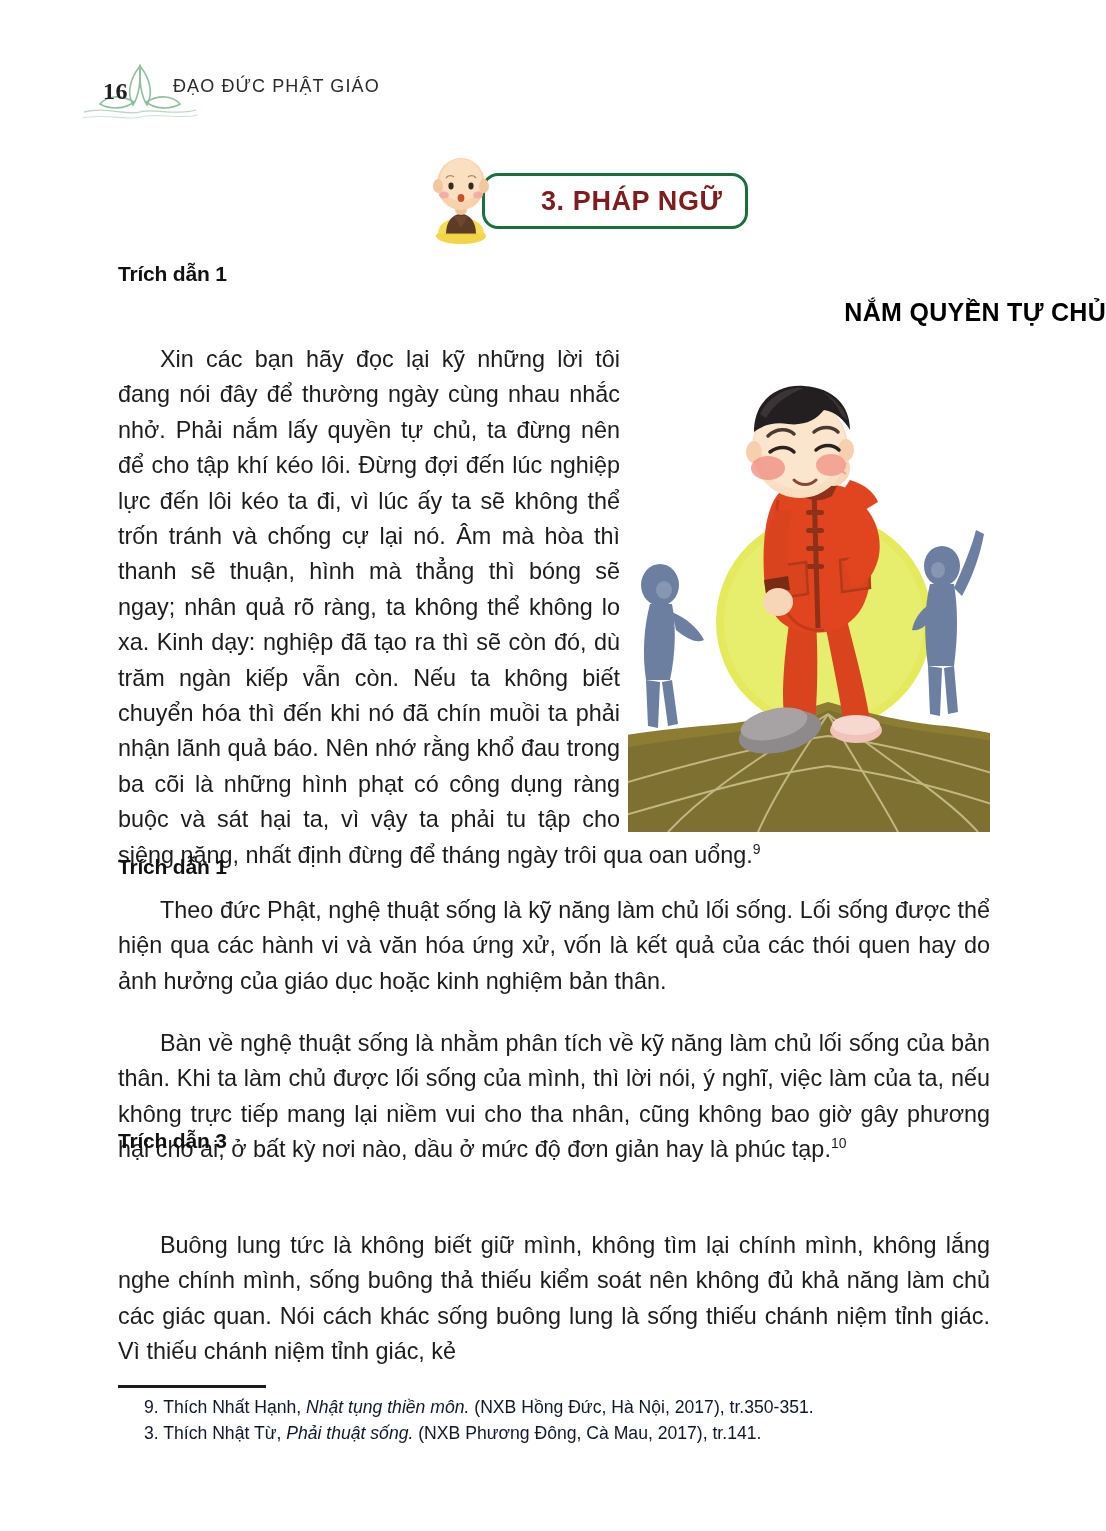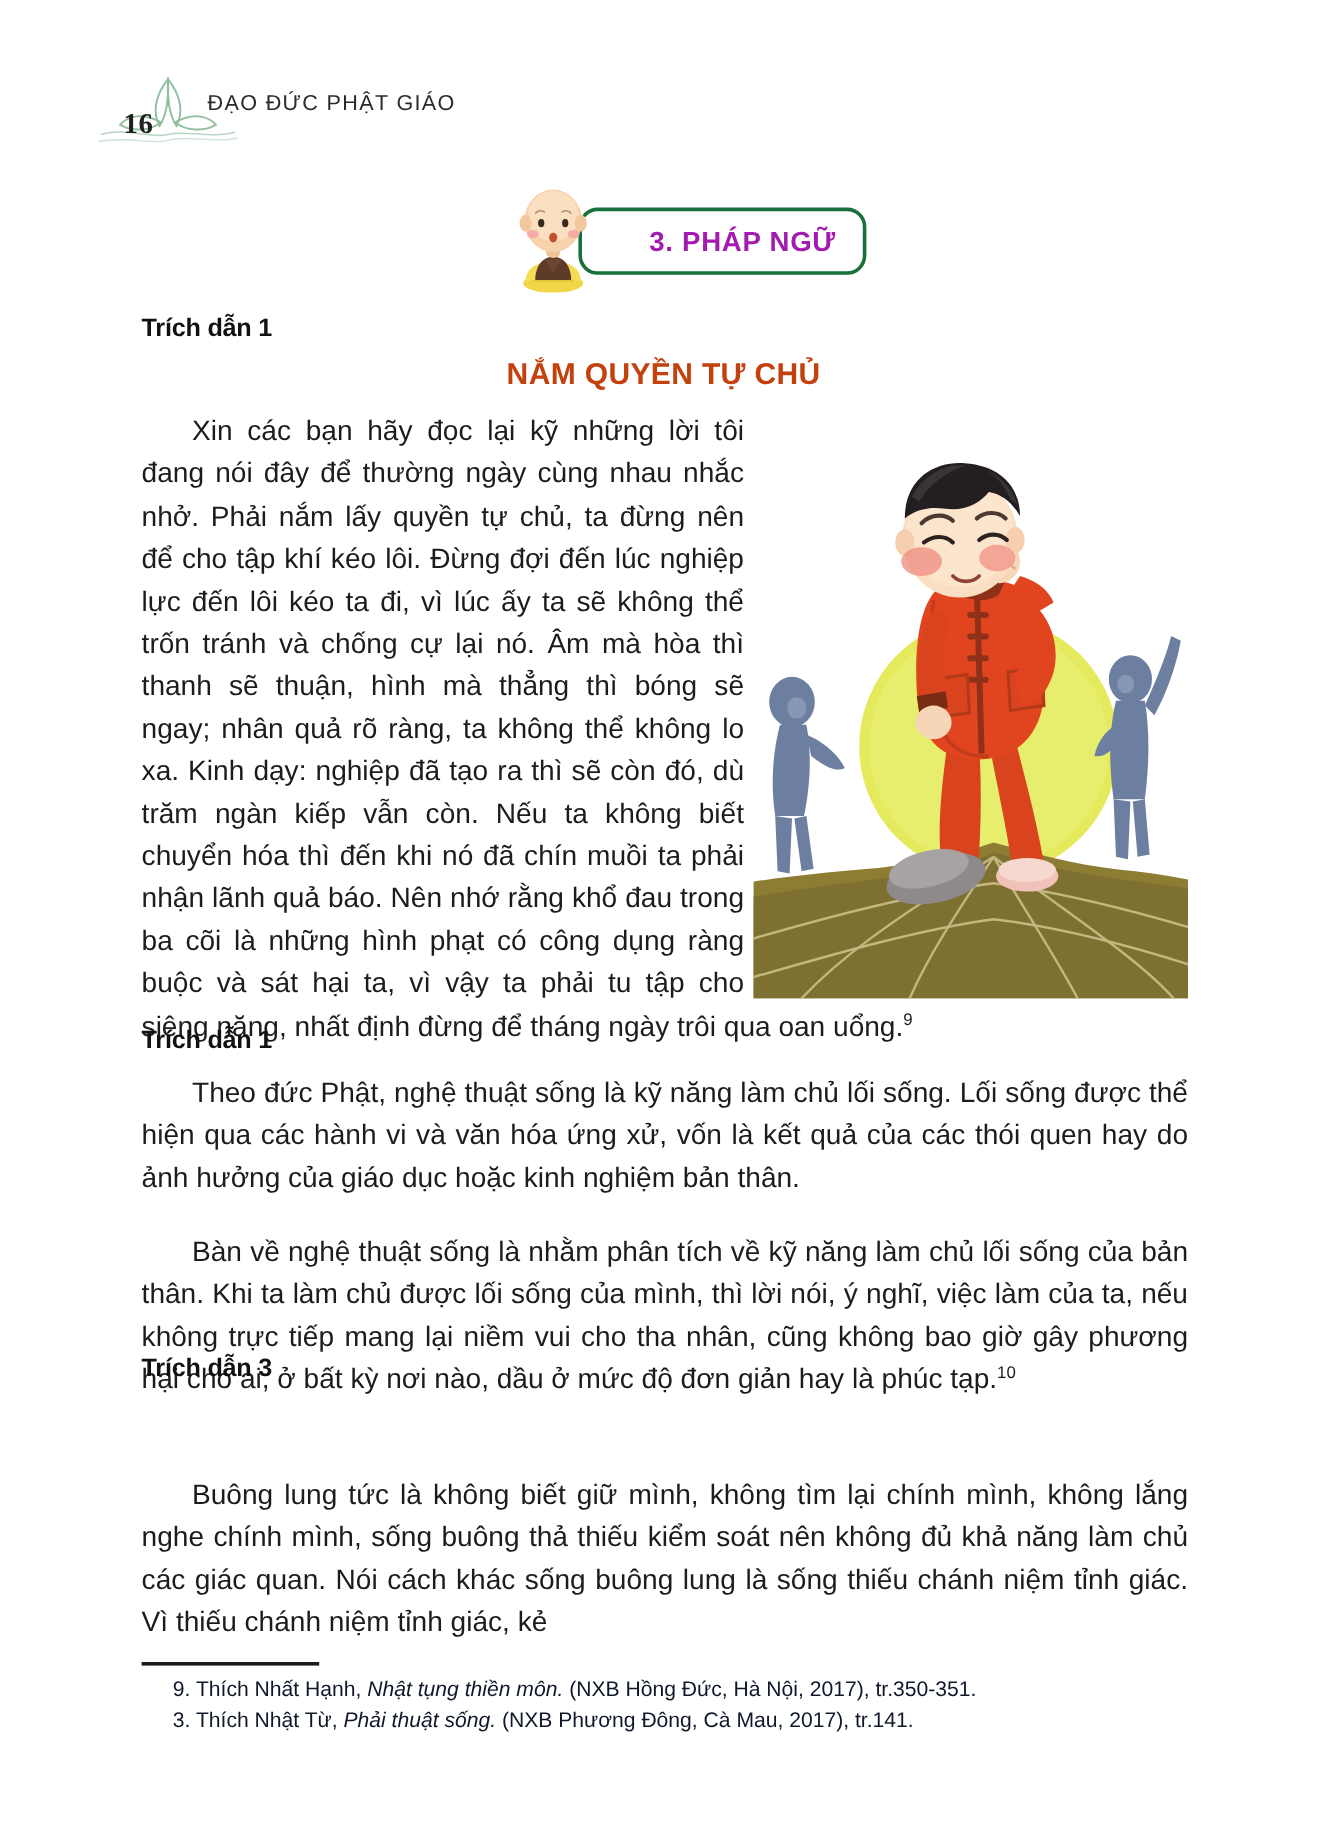--- a/index.html
+++ b/index.html
@@ -34,21 +34,20 @@
   }
   .page-number {
     position: absolute;
     left: 103px;
     top: 78px;
     font-family: "Liberation Serif", serif;
     font-weight: bold;
     font-size: 24px;
     color: #202020;
     letter-spacing: 0.5px;
-    margin-top: 13px;
   }
   .book-title {
     position: absolute;
     left: 173px;
     top: 76px;
     font-size: 18px;
     letter-spacing: 1.1px;
     color: #2a2a2a;
     white-space: nowrap;
   }
@@ -71,22 +70,22 @@
   .badge-box {
     border: 3px solid #18703c;
     border-radius: 16px;
     height: 50px;
     display: flex;
     align-items: center;
     padding: 0 22px 0 56px;
     margin-top: 8px;
   }
   .badge-label {
-    color: #a21caf;
-    font-size: 23px;
+    color: #7f1d1d;
+    font-size: 27px;
     font-weight: bold;
     letter-spacing: 0.6px;
     white-space: nowrap;
   }
 
   
   .quote-heading {
     position: absolute;
     left: 118px;
     font-size: 21px;
@@ -97,25 +96,25 @@
   }
   #h-q1 { top: 262px; }
   #h-q2 { top: 855px; }
   #h-q3 { top: 1129px; }
 
   .doc-title {
     position: absolute;
     left: 0;
     right: 0;
     top: 298px;
-    text-align: center;
+    text-align: right;
     font-size: 25px;
     font-weight: bold;
     letter-spacing: 0.3px;
-    color: #c2410c;
+    color: #000000;
   }
 
   
   .body-block {
     position: absolute;
     font-size: 23.4px;
     line-height: 35.4px;
     color: #1c1c1c;
     text-align: justify;
     text-justify: inter-word;

